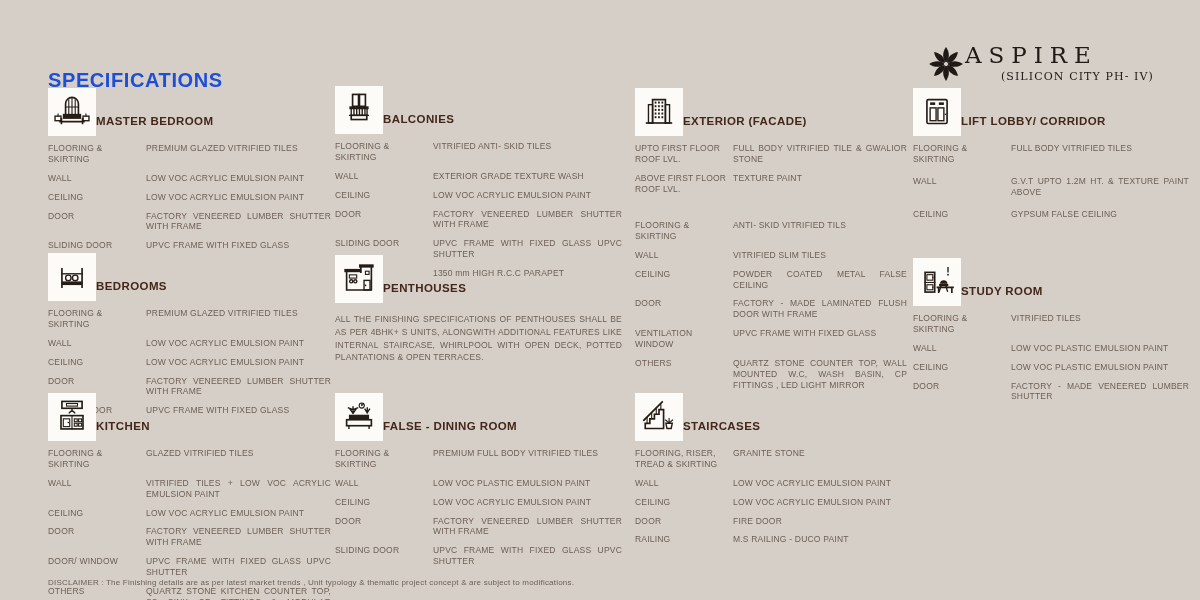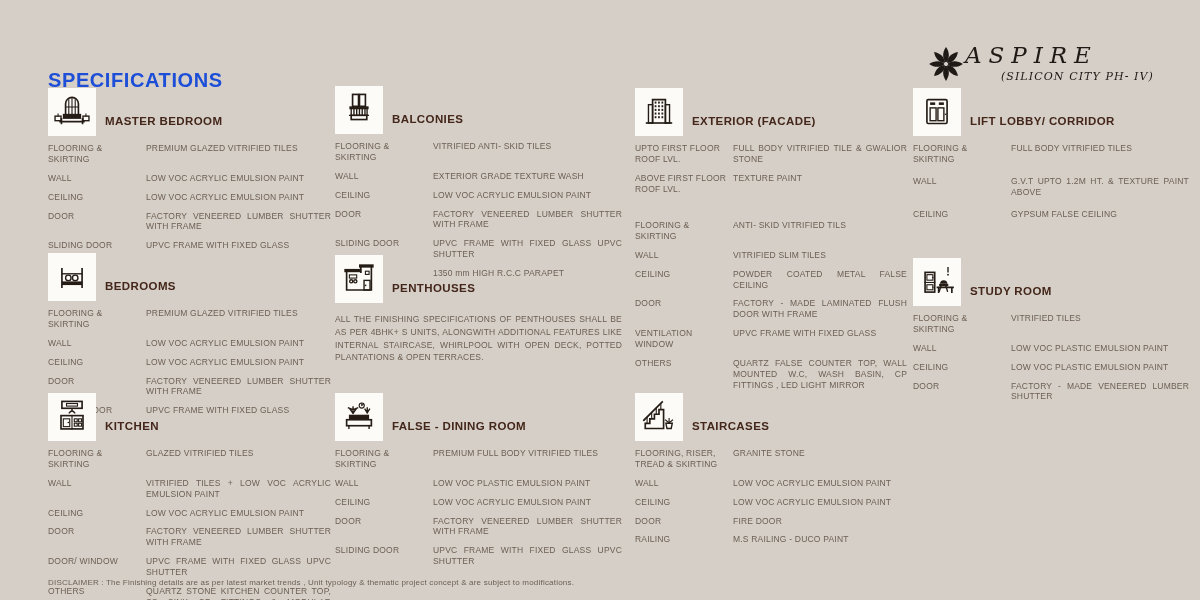--- a/index.html
+++ b/index.html
@@ -6,27 +6,27 @@
   body{
     width:1200px;height:600px;position:relative;overflow:hidden;
     background:#d5cfc7;
     font-family:"Liberation Sans",sans-serif;
   }
   .page-title{
     position:absolute;left:48px;top:56px;
     font-size:20px;font-weight:bold;letter-spacing:.6px;color:#1d4ed8;text-align:center;
   }
   
-  .logo{position:absolute;top:44px;right:46px;display:flex;align-items:center;gap:0;font-style:italic;}
+  .logo{position:absolute;top:44px;right:46px;display:flex;align-items:center;gap:0;}
   .logo-flower{width:38px;height:38px;flex:0 0 38px;}
   .brand-name{font-family:"DejaVu Serif","Liberation Serif",serif;font-size:23px;letter-spacing:7px;color:#1f1a16;line-height:1;}
   .brand-sub{font-family:"DejaVu Serif","Liberation Serif",serif;font-size:11px;letter-spacing:1.1px;color:#1f1a16;margin-top:3px;white-space:nowrap;margin-left:36px;}
   
   .section{position:absolute;}
-  .sec-header{display:flex;align-items:flex-end;gap:9px;margin-bottom:7px;}
+  .sec-header{display:flex;align-items:flex-end;margin-bottom:7px;}
   .icon-box{width:48px;height:48px;background:#fcfbf8;display:flex;align-items:center;justify-content:center;flex:0 0 48px;}
   .icon-box svg{width:44px;height:44px;stroke:#241c15;fill:none;stroke-width:1.8;stroke-linecap:square;}
   .icon-box svg .f{fill:#241c15;stroke:none;}
   .icon-box svg .t{stroke-width:1.2;}
   .icon-box svg .m{stroke-width:1.5;}
   .sec-title{font-size:11.5px;font-weight:bold;color:#44261a;letter-spacing:.4px;padding-bottom:9px;}
   .spec-row{display:flex;margin-bottom:8px;}
   .roomy .spec-row{margin-bottom:11px;}
   .spec-label{flex:0 0 92px;padding-right:6px;}
   .spec-label,.spec-value{font-size:8.5px;line-height:1.28;color:#6e6055;letter-spacing:.2px;}
@@ -340,21 +340,21 @@
       <div class="spec-row">
         <div class="spec-label">DOOR</div>
         <div class="spec-value">FACTORY - MADE LAMINATED FLUSH DOOR WITH FRAME</div>
       </div>
       <div class="spec-row">
         <div class="spec-label">VENTILATION WINDOW</div>
         <div class="spec-value">UPVC FRAME WITH FIXED GLASS</div>
       </div>
       <div class="spec-row">
         <div class="spec-label">OTHERS</div>
-        <div class="spec-value">QUARTZ FALSE COUNTER TOP, WALL MOUNTED W.C, WASH BASIN, CP FITTINGS , LED LIGHT MIRROR</div>
+        <div class="spec-value">QUARTZ STONE COUNTER TOP, WALL MOUNTED W.C, WASH BASIN, CP FITTINGS , LED LIGHT MIRROR</div>
       </div>
     </div>
 </section>
 
 <section class="section" style="left:635px;top:393px;width:272px;">
   <div class="sec-header">
     <span class="icon-box">
       <svg viewBox="0 0 48 48">
         <path d="M9 36.5 V31 H14 V26 H19 V21 H24 V16 H29 V36.5 Z"></path>
         <path d="M7.5 27.5 L27.5 7.5"></path>

